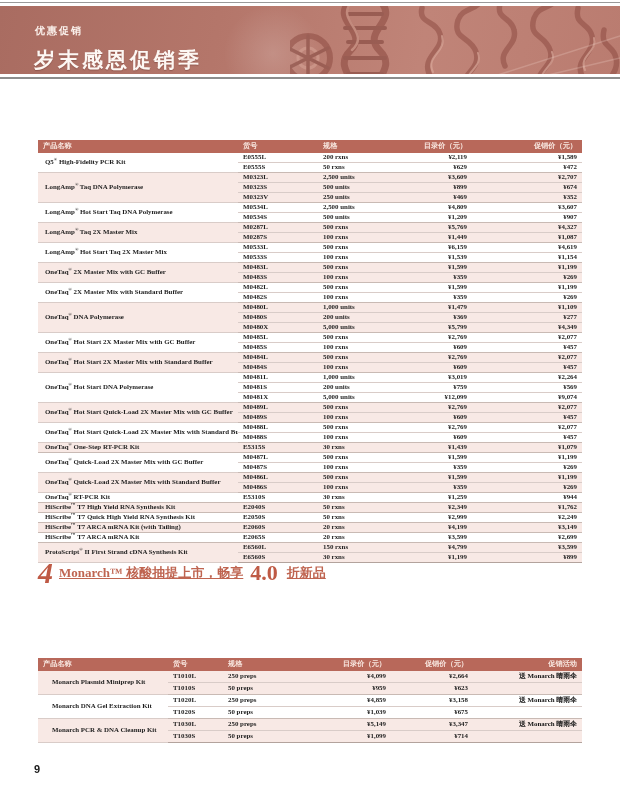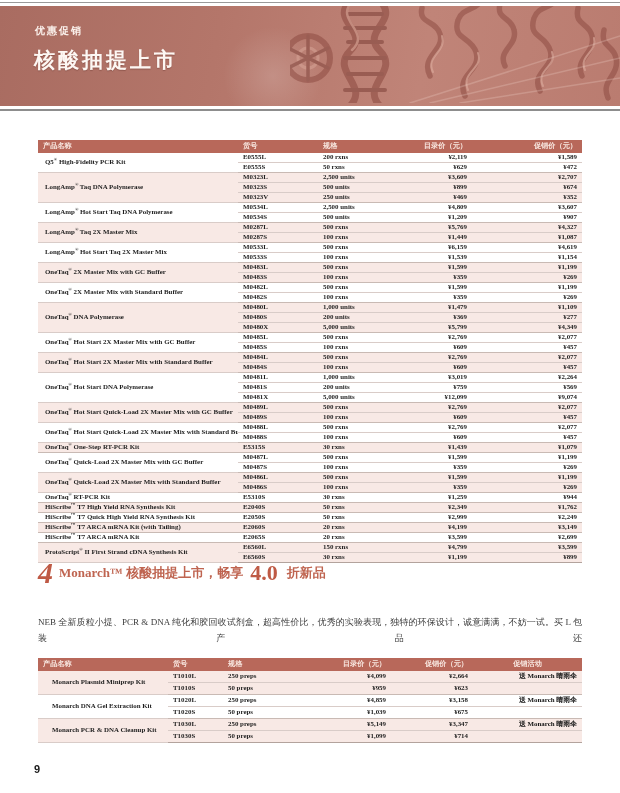--- a/index.html
+++ b/index.html
@@ -8,21 +8,21 @@
     font-family:"Liberation Serif","DejaVu Serif",serif;
     -webkit-font-smoothing:antialiased;overflow:hidden;
   }
   
   .banner-frame{
     position:absolute;top:2px;left:0;width:620px;
     border-top:1px solid #9a9a9a;border-bottom:2px solid #8d8d8d;
     padding:3px 0;background:#ffffff;box-sizing:border-box;
   }
   .banner{
-    position:relative;height:100px;overflow:hidden;
+    position:relative;height:68px;overflow:hidden;
     background:
       radial-gradient(circle at 44% 70%, rgba(255,255,255,0.16) 0%, rgba(255,255,255,0) 14%),
       linear-gradient(100deg,#a96c61 0%,#b4766a 35%,#c08478 68%,#ba7c70 100%);
   }
   .banner-kicker{
     position:absolute;left:35px;top:18px;color:#fbf1ec;
     font-size:10px;font-weight:bold;letter-spacing:2px;
   }
   .banner-title{
     position:absolute;left:34px;top:40px;color:#fdf7f3;
@@ -55,21 +55,21 @@
   sup{font-size:4.5px;vertical-align:super;line-height:0;}
   
   .section-head{
     position:absolute;left:38px;top:556px;width:544px;
     color:#bf6450;white-space:nowrap;
   }
   .section-head .big{
     font-size:30px;font-style:italic;font-weight:bold;color:#bf5a45;
     vertical-align:-4px;letter-spacing:0;
   }
-  .section-head .mid{font-size:13px;font-weight:bold;margin:0 4px 0 6px;vertical-align:2px;}
+  .section-head .mid{font-size:13px;font-weight:bold;margin:0 4px 0 6px;vertical-align:2px;text-decoration:underline;}
   .section-head .num{font-size:22px;font-weight:bold;color:#bf5a45;vertical-align:-1px;margin:0 3px;}
   .promo-desc{
     position:absolute;left:38px;top:606px;width:544px;
     font-size:9px;line-height:15.5px;color:#3c3c3c;font-weight:500;
   }
   .promo-desc .jline{display:block;text-align:justify;text-align-last:justify;}
   .promo-desc .line2{display:block;}
   
   .page-number{
     position:absolute;left:34px;top:763px;font-size:11px;font-weight:bold;
@@ -113,21 +113,21 @@
         </g>
 
         <g opacity="0.25" stroke="#f3d9d0" stroke-width="1.5">
           <path d="M120,97 L330,30"></path>
           <path d="M140,97 L330,52"></path>
           <path d="M170,97 L330,72"></path>
         </g>
       </g>
     </svg>
     <div class="banner-kicker">优惠促销</div>
-    <div class="banner-title">核酸抽提上市</div>
+    <div class="banner-title">岁末感恩促销季</div>
   </div>
 </div>
 
 <div class="tbl-wrap1">
   <table class="t1">
       <colgroup>
         <col style="width:200px">
         <col style="width:80px">
         <col style="width:90px">
         <col style="width:64px">
@@ -413,41 +413,40 @@
         </tr>
       </tbody>
     </table>
 </div>
 
 <div class="section-head">
   <span class="big">4</span><span class="mid">Monarch™ 核酸抽提上市，畅享</span><span class="num">4.0</span><span class="mid">折新品</span>
 </div>
 
 <p class="promo-desc">
-  <span class="jline">NEB 全新质粒小提、PCR &amp; DNA 纯化和胶回收试剂盒，超高性价比，优秀的实验表现，独特的环保设计，诚意满满，不妨一试。买 L 包装产品还</span>
 </p>
 
 <div class="tbl-wrap2">
   <table class="t2">
       <colgroup>
         <col style="width:130px">
         <col style="width:55px">
         <col style="width:95px">
         <col style="width:73px">
         <col style="width:82px">
         <col style="width:109px">
       </colgroup>
       <thead>
         <tr>
           <th style="text-align:left">产品名称</th>
           <th style="text-align:left">货号</th>
           <th style="text-align:left">规格</th>
           <th style="text-align:right">目录价（元）</th>
           <th style="text-align:right">促销价（元）</th>
-          <th style="text-align:center">促销活动</th>
+          <th style="text-align:right">促销活动</th>
         </tr>
       </thead>
       <tbody>
         <tr class="shaded">
           <td class="name" rowspan="2" style="text-align:left">Monarch Plasmid Miniprep Kit</td>
           <td class="" style="text-align:left">T1010L</td>
           <td class="" style="text-align:left">250 preps</td>
           <td class="" style="text-align:right">¥4,099</td>
           <td class="" style="text-align:right">¥2,664</td>
           <td class="act" style="text-align:right">送 Monarch 晴雨伞</td>

